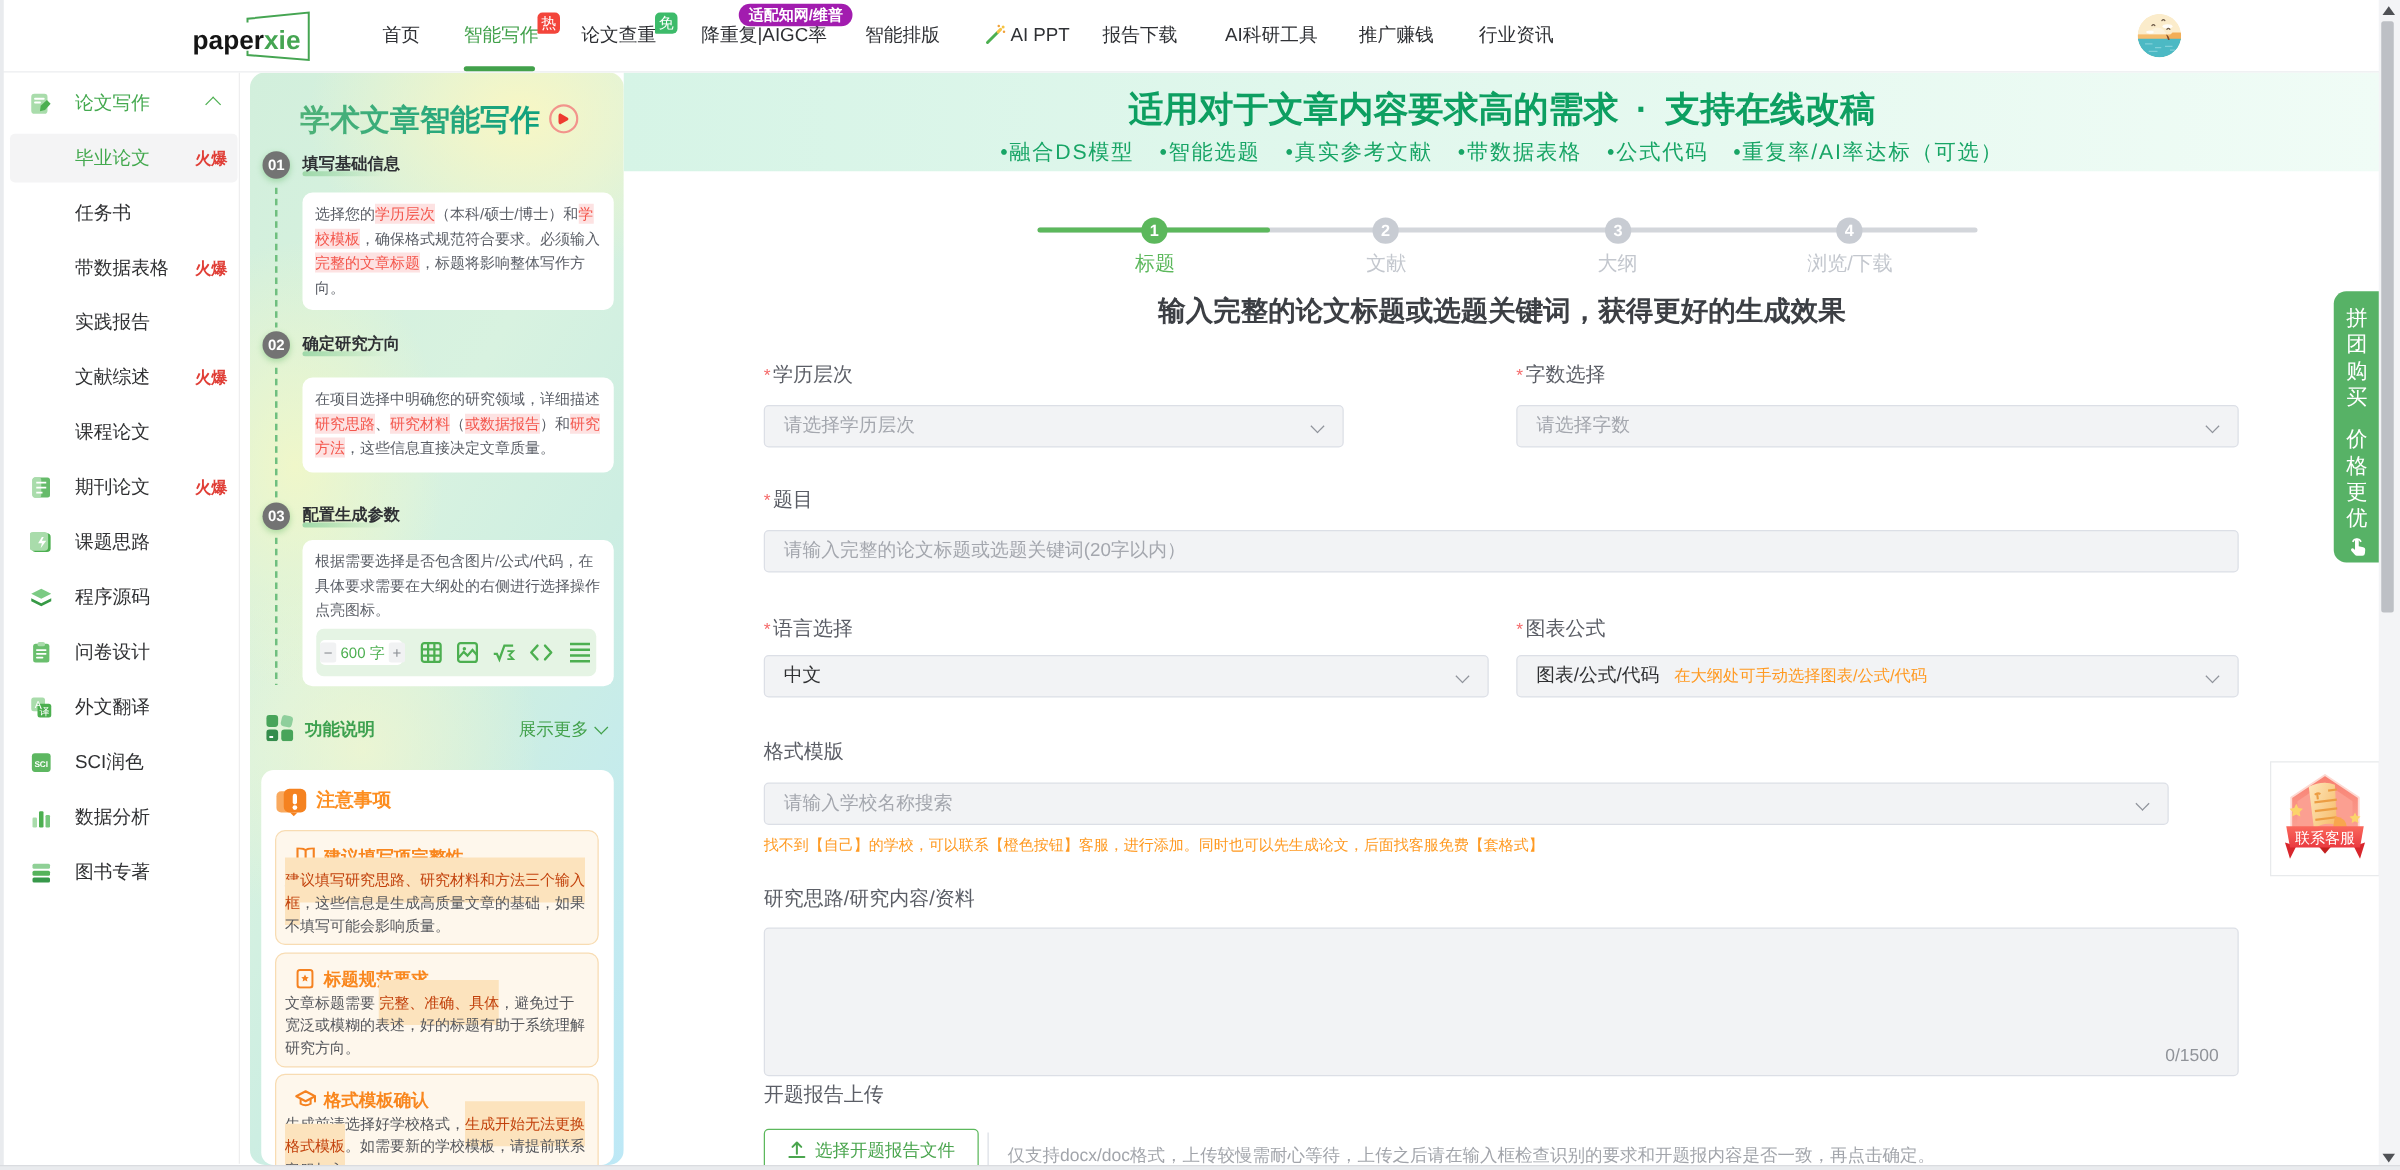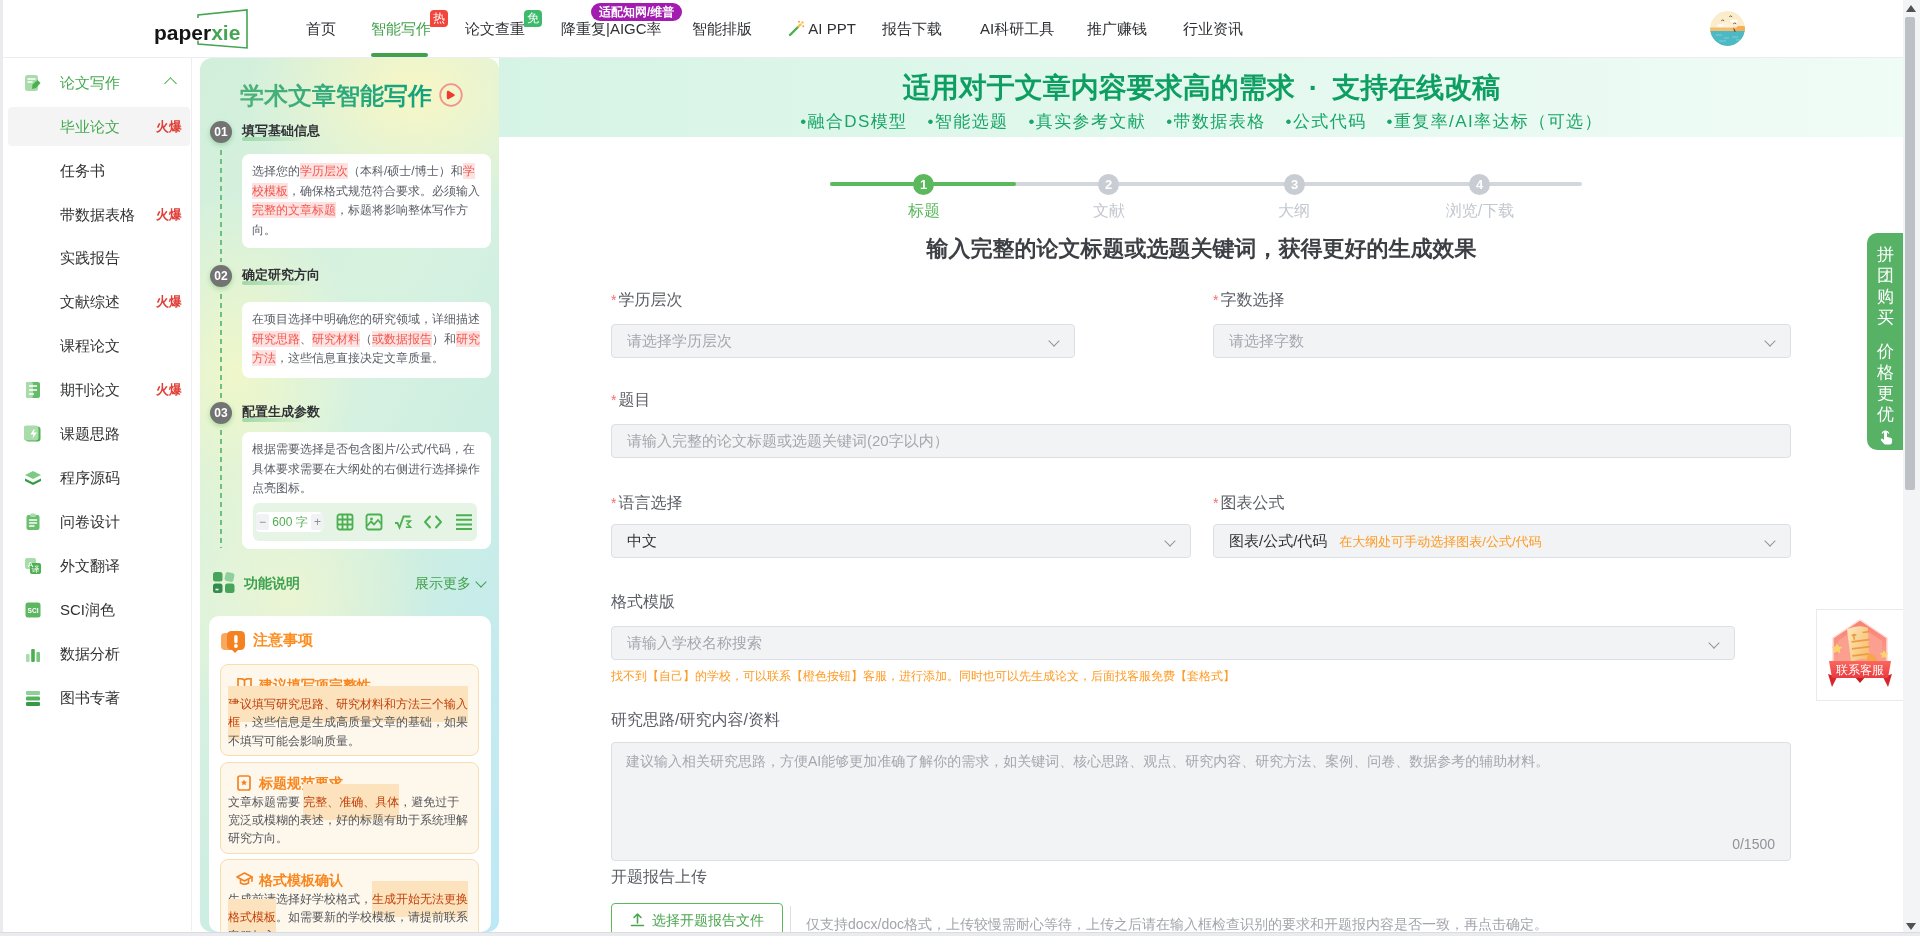--- a/index.html
+++ b/index.html
@@ -267,21 +267,20 @@
 <div class="sel ab" style="left:611px;top:424px;width:1180px;z-index:2">请输入完整的论文标题或选题关键词(20字以内）</div>
 <div class="lbl ab" style="left:611px;top:495px;z-index:2"><span class="star">*</span>语言选择</div>
 <div class="lbl ab" style="left:1213px;top:495px;z-index:2"><span class="star">*</span>图表公式</div>
 <div class="sel ab" style="left:611px;top:524px;width:580px;z-index:2"><b>中文</b><span class="chev"></span></div>
 <div class="sel ab" style="left:1213px;top:524px;width:578px;z-index:2"><b>图表/公式/代码</b><span class="org" style="margin-left:12px;font-size:13px">在大纲处可手动选择图表/公式/代码</span><span class="chev"></span></div>
 <div class="lbl ab" style="left:611px;top:594px;z-index:2">格式模版</div>
 <div class="sel ab" style="left:611px;top:626px;width:1124px;z-index:2">请输入学校名称搜索<span class="chev"></span></div>
 <div class="ab org" style="left:611px;top:668px;font-size:12px;z-index:2">找不到【自己】的学校，可以联系【橙色按钮】客服，进行添加。同时也可以先生成论文，后面找客服免费【套格式】</div>
 <div class="lbl ab" style="left:611px;top:712px;z-index:2">研究思路/研究内容/资料</div>
 <div class="ab" style="left:611px;top:742px;width:1180px;height:119px;background:#f2f3f5;border:1px solid #dcdfe6;border-radius:4px;z-index:2">
-<div style="position:absolute;left:14px;top:10px;font-size:14px;color:#a4a7ae">建议输入相关研究思路，方便AI能够更加准确了解你的需求，如关键词、核心思路、观点、研究内容、研究方法、案例、问卷、数据参考的辅助材料。</div>
 <div style="position:absolute;right:15px;bottom:8px;font-size:14px;color:#909399">0/1500</div>
 </div>
 <div class="lbl ab" style="left:611px;top:869px;z-index:2">开题报告上传</div>
 <div class="ab" style="left:611px;top:903px;width:172px;height:35px;border:1px solid #5cb85c;border-radius:4px;background:#fff;z-index:2;text-align:center;line-height:33px;font-size:14px;color:#4aa54e">
 <svg width="15" height="15" viewBox="0 0 15 15" style="vertical-align:-2px;margin-right:7px">
       <path d="M7.5,11 V2.5 M4,5.5 L7.5,2 L11,5.5" fill="none" stroke="#4aa54e" stroke-width="1.6" stroke-linecap="round" stroke-linejoin="round"></path>
       <path d="M1.5,13.5 h12" stroke="#4aa54e" stroke-width="1.6" stroke-linecap="round"></path>
     </svg>选择开题报告文件</div>
 <div class="ab" style="left:790px;top:906px;width:1px;height:26px;background:#dcdfe6;z-index:2"></div>
 <div class="ab" style="left:806px;top:916px;font-size:14px;color:#a2a5ab;z-index:2">仅支持docx/doc格式，上传较慢需耐心等待，上传之后请在输入框检查识别的要求和开题报内容是否一致，再点击确定。</div>

